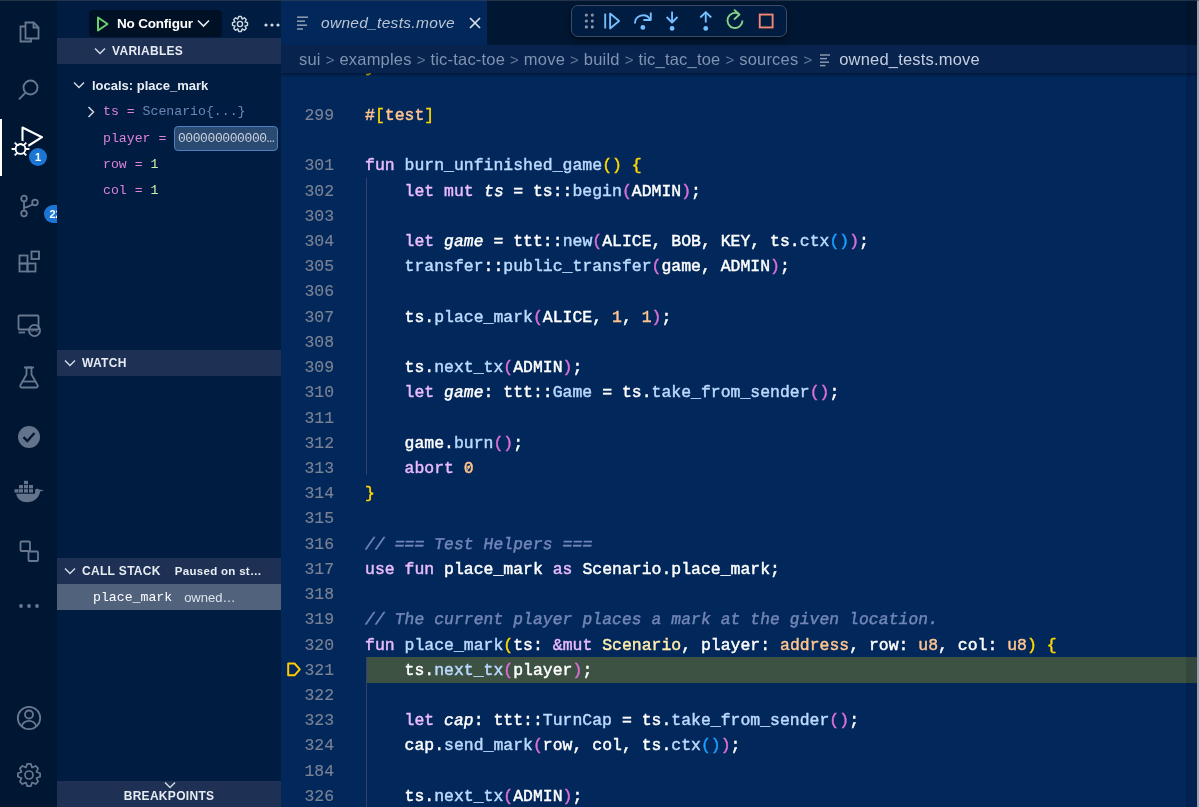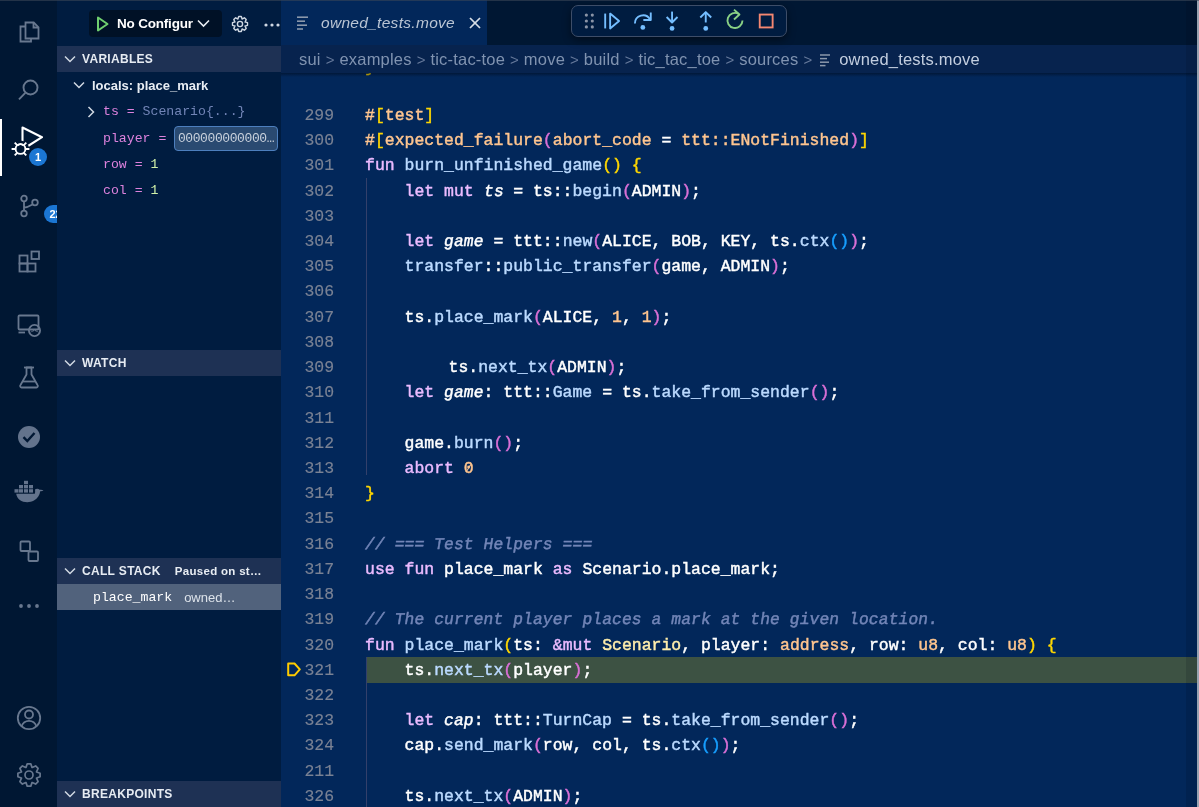--- a/index.html
+++ b/index.html
@@ -52,46 +52,45 @@
 #rb{position:absolute;right:0;top:0;width:2px;height:807px;background:#98a3b1;opacity:1;}
 #rs{position:absolute;right:2px;top:0;width:11px;height:807px;background:rgba(0,8,22,.14);}
 #tb{position:absolute;left:0;top:0;width:1199px;height:1px;background:#3a4656;opacity:.6;}
 </style></head>
 <body>
 <div id="page">
 <div id="codewrap">
   <div id="hlline" style="top:657.3px;height:26px;"></div>
   <div class="cl" style="top:54.98px;"><span class="ln"></span><span class="ct"><span class="b1">}</span></span></div>
 <div class="cl" style="top:102.42px;"><span class="ln">299</span><span class="ct"><span class="o">#</span><span class="b1">[</span><span class="o">test</span><span class="b1">]</span></span></div>
-<div class="cl" style="top:127.64px;"><span class="ln">300</span><span class="ct"><span class="o">#</span><span class="b1">[</span><span class="o">expected_failure</span><span class="b2">(</span><span class="o">abort_code&nbsp;</span><span class="w">=&nbsp;</span><span class="o">ttt::ENotFinished</span><span class="b2">)</span><span class="b1">]</span></span></div>
 <div class="cl" style="top:152.86px;"><span class="ln">301</span><span class="ct"><span class="k">fun&nbsp;</span><span class="f">burn_unfinished_game</span><span class="b1">()&nbsp;{</span></span></div>
 <div class="cl" style="top:178.08px;"><span class="ln">302</span><span class="ct"><span class="k2">&nbsp;&nbsp;&nbsp;&nbsp;let&nbsp;mut&nbsp;</span><span class="it">ts</span><span class="w">&nbsp;=&nbsp;ts::</span><span class="f">begin</span><span class="b2">(</span><span class="w">ADMIN</span><span class="b2">)</span><span class="w">;</span></span></div>
 <div class="cl" style="top:203.30px;"><span class="ln">303</span><span class="ct"></span></div>
 <div class="cl" style="top:228.52px;"><span class="ln">304</span><span class="ct"><span class="k2">&nbsp;&nbsp;&nbsp;&nbsp;let&nbsp;</span><span class="it">game</span><span class="w">&nbsp;=&nbsp;ttt::</span><span class="f">new</span><span class="b2">(</span><span class="w">ALICE,&nbsp;BOB,&nbsp;KEY,&nbsp;ts.</span><span class="f">ctx</span><span class="b3">()</span><span class="b2">)</span><span class="w">;</span></span></div>
 <div class="cl" style="top:253.74px;"><span class="ln">305</span><span class="ct"><span class="w">&nbsp;&nbsp;&nbsp;&nbsp;</span><span class="f">transfer</span><span class="w">::</span><span class="f">public_transfer</span><span class="b2">(</span><span class="w">game,&nbsp;ADMIN</span><span class="b2">)</span><span class="w">;</span></span></div>
 <div class="cl" style="top:278.96px;"><span class="ln">306</span><span class="ct"></span></div>
 <div class="cl" style="top:304.18px;"><span class="ln">307</span><span class="ct"><span class="w">&nbsp;&nbsp;&nbsp;&nbsp;ts.</span><span class="f">place_mark</span><span class="b2">(</span><span class="w">ALICE,&nbsp;</span><span class="o">1</span><span class="w">,&nbsp;</span><span class="o">1</span><span class="b2">)</span><span class="w">;</span></span></div>
 <div class="cl" style="top:329.40px;"><span class="ln">308</span><span class="ct"></span></div>
-<div class="cl" style="top:354.62px;gap:44px;"><span class="ln">309</span><span class="ct"><span class="w">&nbsp;&nbsp;&nbsp;&nbsp;ts.</span><span class="f">next_tx</span><span class="b2">(</span><span class="w">ADMIN</span><span class="b2">)</span><span class="w">;</span></span></div>
+<div class="cl" style="top:354.62px;"><span class="ln">309</span><span class="ct"><span class="w">&nbsp;&nbsp;&nbsp;&nbsp;ts.</span><span class="f">next_tx</span><span class="b2">(</span><span class="w">ADMIN</span><span class="b2">)</span><span class="w">;</span></span></div>
 <div class="cl" style="top:379.84px;"><span class="ln">310</span><span class="ct"><span class="k2">&nbsp;&nbsp;&nbsp;&nbsp;let&nbsp;</span><span class="it">game</span><span class="w">:&nbsp;ttt::</span><span class="f">Game</span><span class="w">&nbsp;=&nbsp;ts.</span><span class="f">take_from_sender</span><span class="b2">()</span><span class="w">;</span></span></div>
 <div class="cl" style="top:405.06px;"><span class="ln">311</span><span class="ct"></span></div>
 <div class="cl" style="top:430.28px;"><span class="ln">312</span><span class="ct"><span class="w">&nbsp;&nbsp;&nbsp;&nbsp;game.</span><span class="f">burn</span><span class="b2">()</span><span class="w">;</span></span></div>
 <div class="cl" style="top:455.50px;"><span class="ln">313</span><span class="ct"><span class="w">&nbsp;&nbsp;&nbsp;&nbsp;</span><span class="k">abort&nbsp;</span><span class="o"><span class="zz">0</span></span></span></div>
 <div class="cl" style="top:480.72px;"><span class="ln">314</span><span class="ct"><span class="b1">}</span></span></div>
 <div class="cl" style="top:505.94px;"><span class="ln">315</span><span class="ct"></span></div>
 <div class="cl" style="top:531.16px;"><span class="ln">316</span><span class="ct"><span class="c">//&nbsp;===&nbsp;Test&nbsp;Helpers&nbsp;===</span></span></div>
 <div class="cl" style="top:556.38px;"><span class="ln">317</span><span class="ct"><span class="k">use&nbsp;fun&nbsp;</span><span class="w">place_mark</span><span class="k">&nbsp;as&nbsp;</span><span class="w">Scenario.place_mark;</span></span></div>
 <div class="cl" style="top:581.60px;"><span class="ln">318</span><span class="ct"></span></div>
 <div class="cl" style="top:606.82px;"><span class="ln">319</span><span class="ct"><span class="c">//&nbsp;The&nbsp;current&nbsp;player&nbsp;places&nbsp;a&nbsp;mark&nbsp;at&nbsp;the&nbsp;given&nbsp;location.</span></span></div>
 <div class="cl" style="top:632.04px;"><span class="ln">320</span><span class="ct"><span class="k">fun&nbsp;</span><span class="f">place_mark</span><span class="b1">(</span><span class="w">ts:&nbsp;</span><span class="k">&amp;mut&nbsp;</span><span class="y">Scenario</span><span class="w">,&nbsp;player:&nbsp;</span><span class="o">address</span><span class="w">,&nbsp;row:&nbsp;</span><span class="o">u8</span><span class="w">,&nbsp;col:&nbsp;</span><span class="o">u8</span><span class="b1">)&nbsp;{</span></span></div>
 <div class="cl" style="top:657.26px;"><span class="ln">321</span><span class="ct"><span class="w">&nbsp;&nbsp;&nbsp;&nbsp;ts.</span><span class="f">next_tx</span><span class="b2">(</span><span class="w">player</span><span class="b2">)</span><span class="w">;</span></span></div>
 <div class="cl" style="top:682.48px;"><span class="ln">322</span><span class="ct"></span></div>
 <div class="cl" style="top:707.70px;"><span class="ln">323</span><span class="ct"><span class="k2">&nbsp;&nbsp;&nbsp;&nbsp;let&nbsp;</span><span class="it">cap</span><span class="w">:&nbsp;ttt::</span><span class="f">TurnCap</span><span class="w">&nbsp;=&nbsp;ts.</span><span class="f">take_from_sender</span><span class="b2">()</span><span class="w">;</span></span></div>
 <div class="cl" style="top:732.92px;"><span class="ln">324</span><span class="ct"><span class="w">&nbsp;&nbsp;&nbsp;&nbsp;cap.</span><span class="f">send_mark</span><span class="b2">(</span><span class="w">row,&nbsp;col,&nbsp;ts.</span><span class="f">ctx</span><span class="b3">()</span><span class="b2">)</span><span class="w">;</span></span></div>
-<div class="cl" style="top:758.14px;"><span class="ln">211</span><span class="ct"></span></div>
+<div class="cl" style="top:758.14px;"><span class="ln">184</span><span class="ct"></span></div>
 <div class="cl" style="top:783.36px;"><span class="ln">326</span><span class="ct"><span class="w">&nbsp;&nbsp;&nbsp;&nbsp;ts.</span><span class="f">next_tx</span><span class="b2">(</span><span class="w">ADMIN</span><span class="b2">)</span><span class="w">;</span></span></div>
   <div class="iguide" style="left:366px;top:178.1px;height:296.6px;"></div>
   <div class="iguide" style="left:366px;top:657.3px;height:149.7px;"></div>
 </div>
 <div id="edit2" style="position:absolute;left:281px;top:0;width:918px;height:45px;background:#001733;"></div>
 <div id="tab1x" style="position:absolute;left:281px;top:0;width:206px;height:45px;background:#02275a;display:flex;align-items:center;">
   <svg width="17" height="16" viewBox="0 0 17 16" style="margin-left:15px;">
     <g stroke="#8b98ab" stroke-width="1.6" fill="none">
       <line x1="1" y1="2.2" x2="12" y2="2.2"></line>
       <line x1="1" y1="6.2" x2="9" y2="6.2"></line>
@@ -320,21 +319,21 @@
 <polygon points="6.9,4.0 7.7,1.5 10.3,1.5 11.1,4.0 11.0,4.0 13.4,2.8 15.2,4.6 14.0,7.0 14.0,6.9 16.5,7.7 16.5,10.3 14.0,11.1 14.0,11.0 15.2,13.4 13.4,15.2 11.0,14.0 11.1,14.0 10.3,16.5 7.7,16.5 6.9,14.0 7.0,14.0 4.6,15.2 2.8,13.4 4.0,11.0 4.0,11.1 1.5,10.3 1.5,7.7 4.0,6.9 4.0,7.0 2.8,4.6 4.6,2.8 7.0,4.0" fill="none" stroke="#cfd8e3" stroke-width="1.4" stroke-linejoin="round"></polygon>
 <circle cx="9" cy="9" r="2.6" fill="none" stroke="#cfd8e3" stroke-width="1.4"></circle>
       </svg>
 <svg width="16" height="6" viewBox="0 0 16 6" style="position:absolute;left:207px;top:22px;">
         <g fill="#cfd8e3">
           <circle cx="2" cy="3" r="1.6"></circle>
           <circle cx="8" cy="3" r="1.6"></circle>
           <circle cx="14" cy="3" r="1.6"></circle>
         </g>
       </svg>
-<div class="shead" style="top:46px;">
+<div class="shead" style="top:38px;padding-left:30px;">
         <svg class="chev" width="12" height="8" viewBox="0 0 12 8">
           <path d="M1 1.5 L6 6.5 L11 1.5" fill="none" stroke="#d0d8e2" stroke-width="1.5"></path>
         </svg>
         <span>VARIABLES</span>
       </div>
 <div class="vrow" style="left:16px;top:78px;display:flex;align-items:center;height:14px;">
         <svg width="12" height="8" viewBox="0 0 12 8" style="margin-right:7px;">
           <path d="M1 1.5 L6 6.5 L11 1.5" fill="none" stroke="#d0d8e2" stroke-width="1.5"></path>
         </svg>
         <span style="font-weight:700;color:#e8edf3;font-size:13px;">locals: place_mark</span>
@@ -362,21 +361,21 @@
         <svg class="chev" width="12" height="8" viewBox="0 0 12 8">
           <path d="M1 1.5 L6 6.5 L11 1.5" fill="none" stroke="#d0d8e2" stroke-width="1.5"></path>
         </svg>
         <span>CALL&nbsp;STACK</span>
         <span style="margin-left:14px;font-size:11.5px;color:#e8edf3;">Paused&nbsp;on&nbsp;st…</span>
       </div>
 <div class="stkrow" style="top:584px;background:#51627c;">
         <span class="mono" style="margin-left:36px;font-size:13.2px;color:#ffffff;">place_mark</span>
         <span style="margin-left:12px;font-size:13px;color:#dde3ea;">owned…</span>
       </div>
-<div class="shead" style="top:781px;">
+<div class="shead" style="top:781px;flex-direction:column;">
         <svg class="chev" width="12" height="8" viewBox="0 0 12 8">
           <path d="M1 1.5 L6 6.5 L11 1.5" fill="none" stroke="#d0d8e2" stroke-width="1.5"></path>
         </svg>
         <span>BREAKPOINTS</span>
       </div>
 </div>
 <div id="rs"></div>
 <div id="rb"></div>
 <div id="tb"></div>
 </div>

